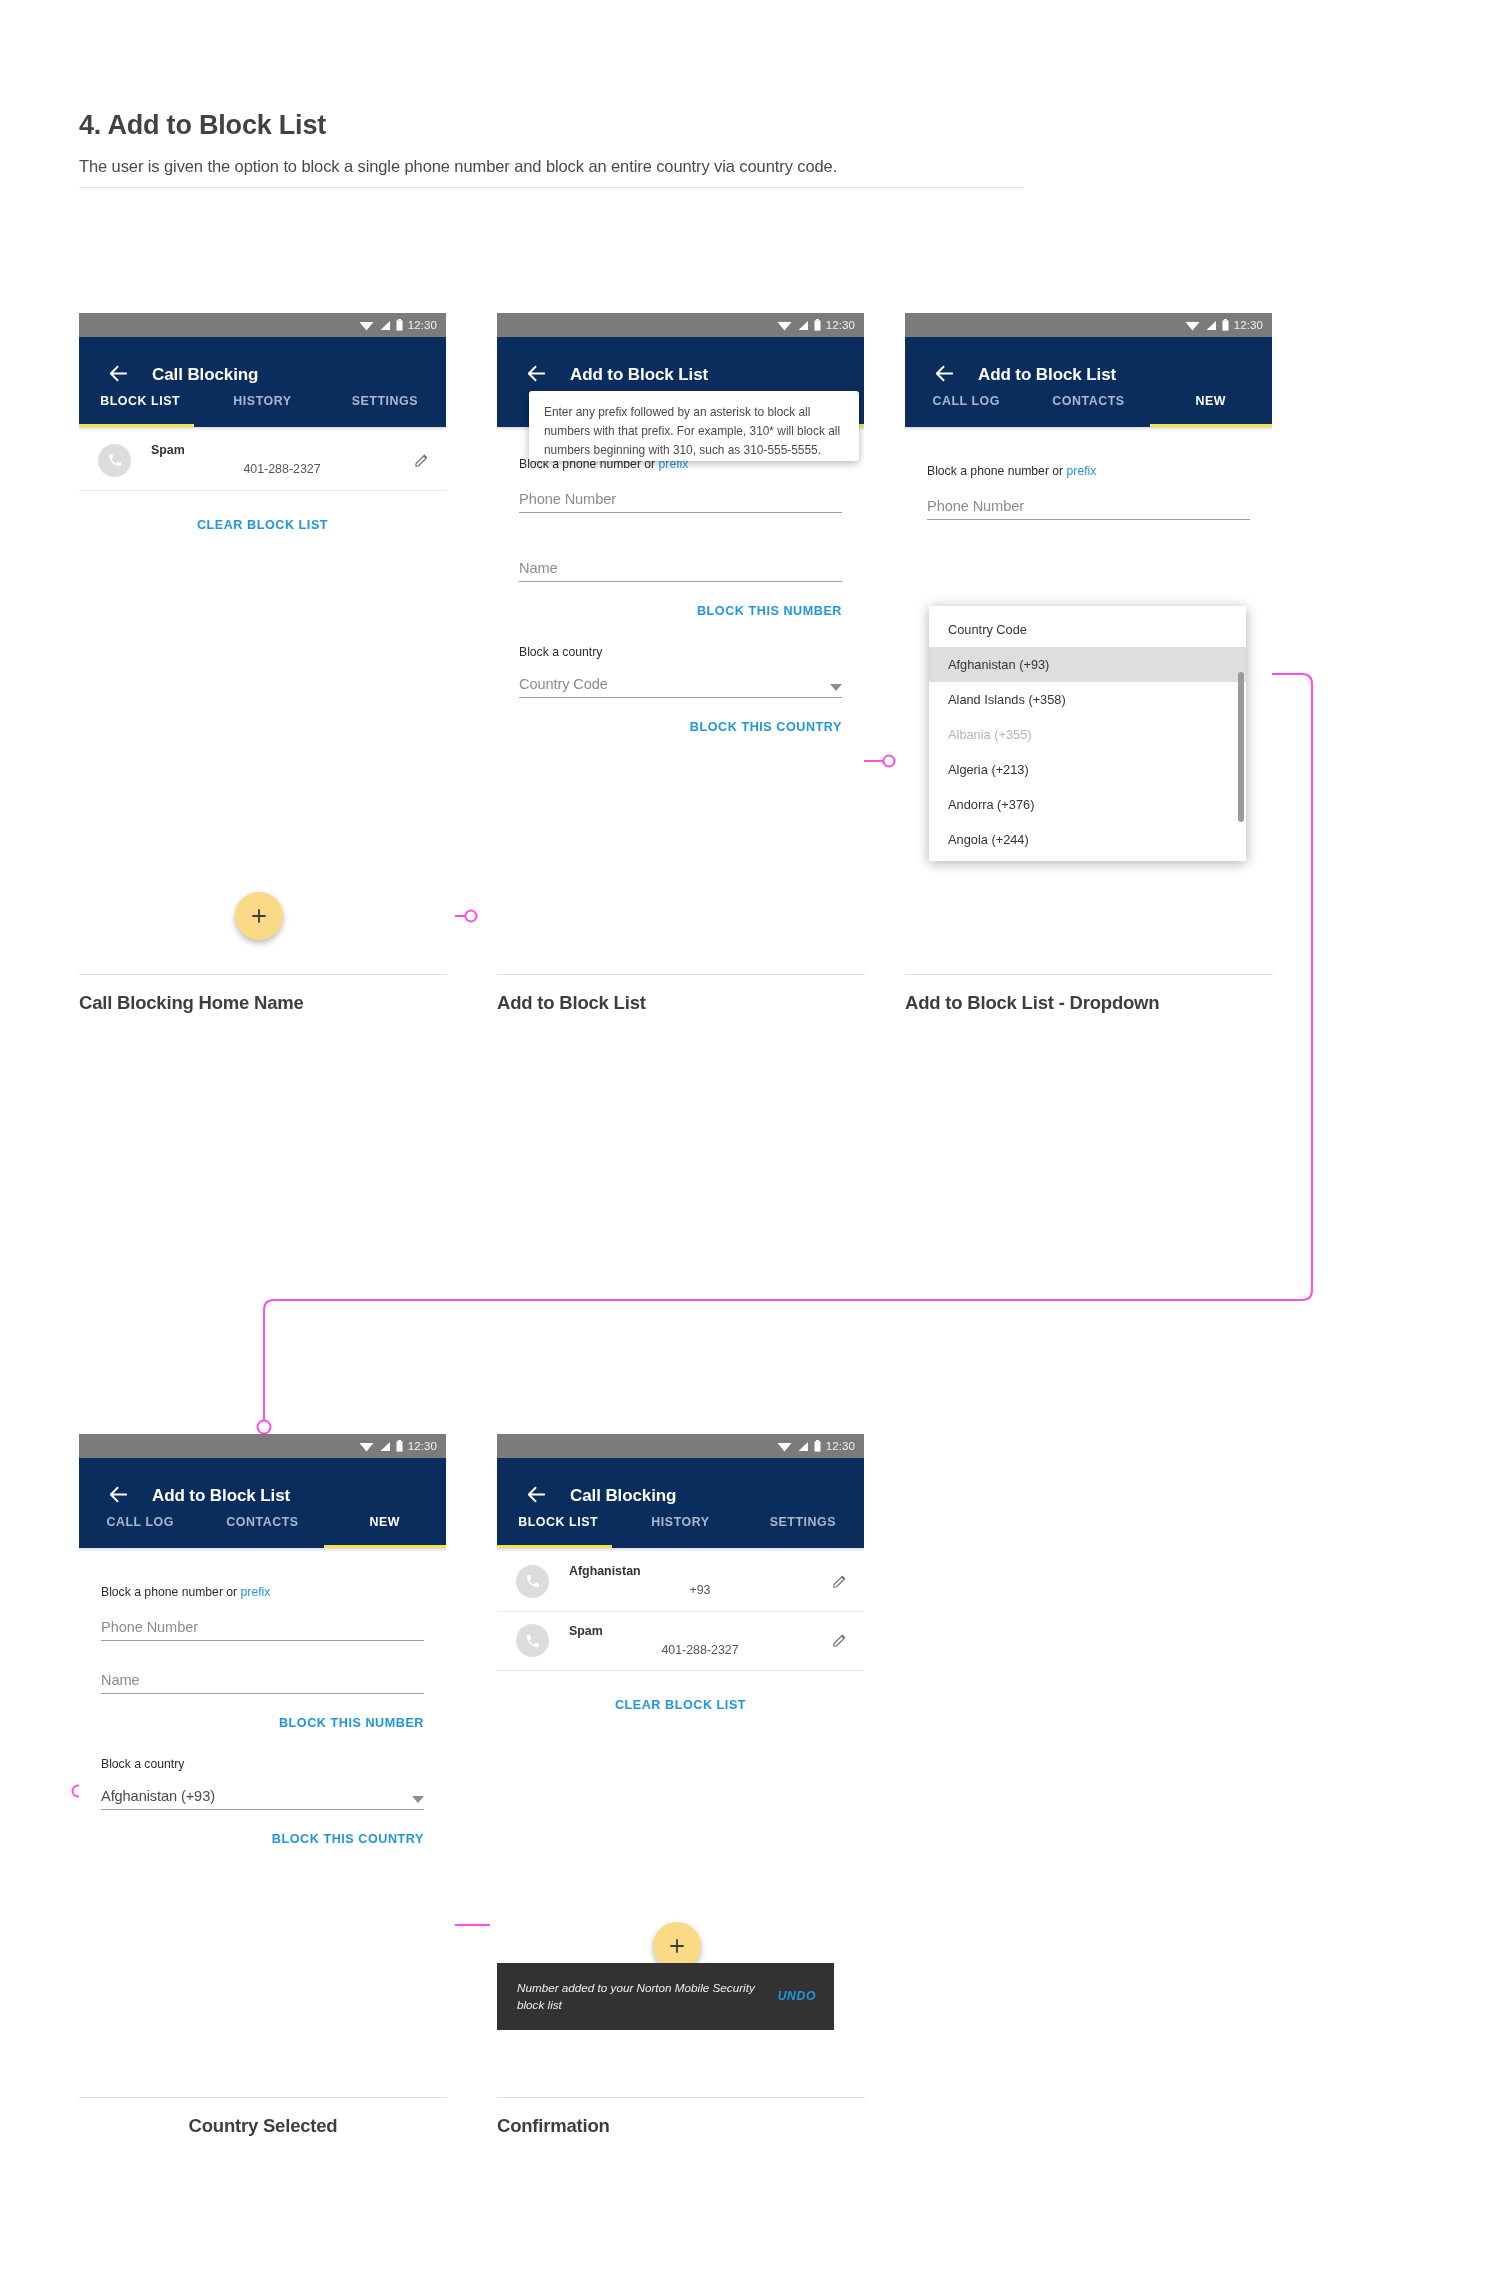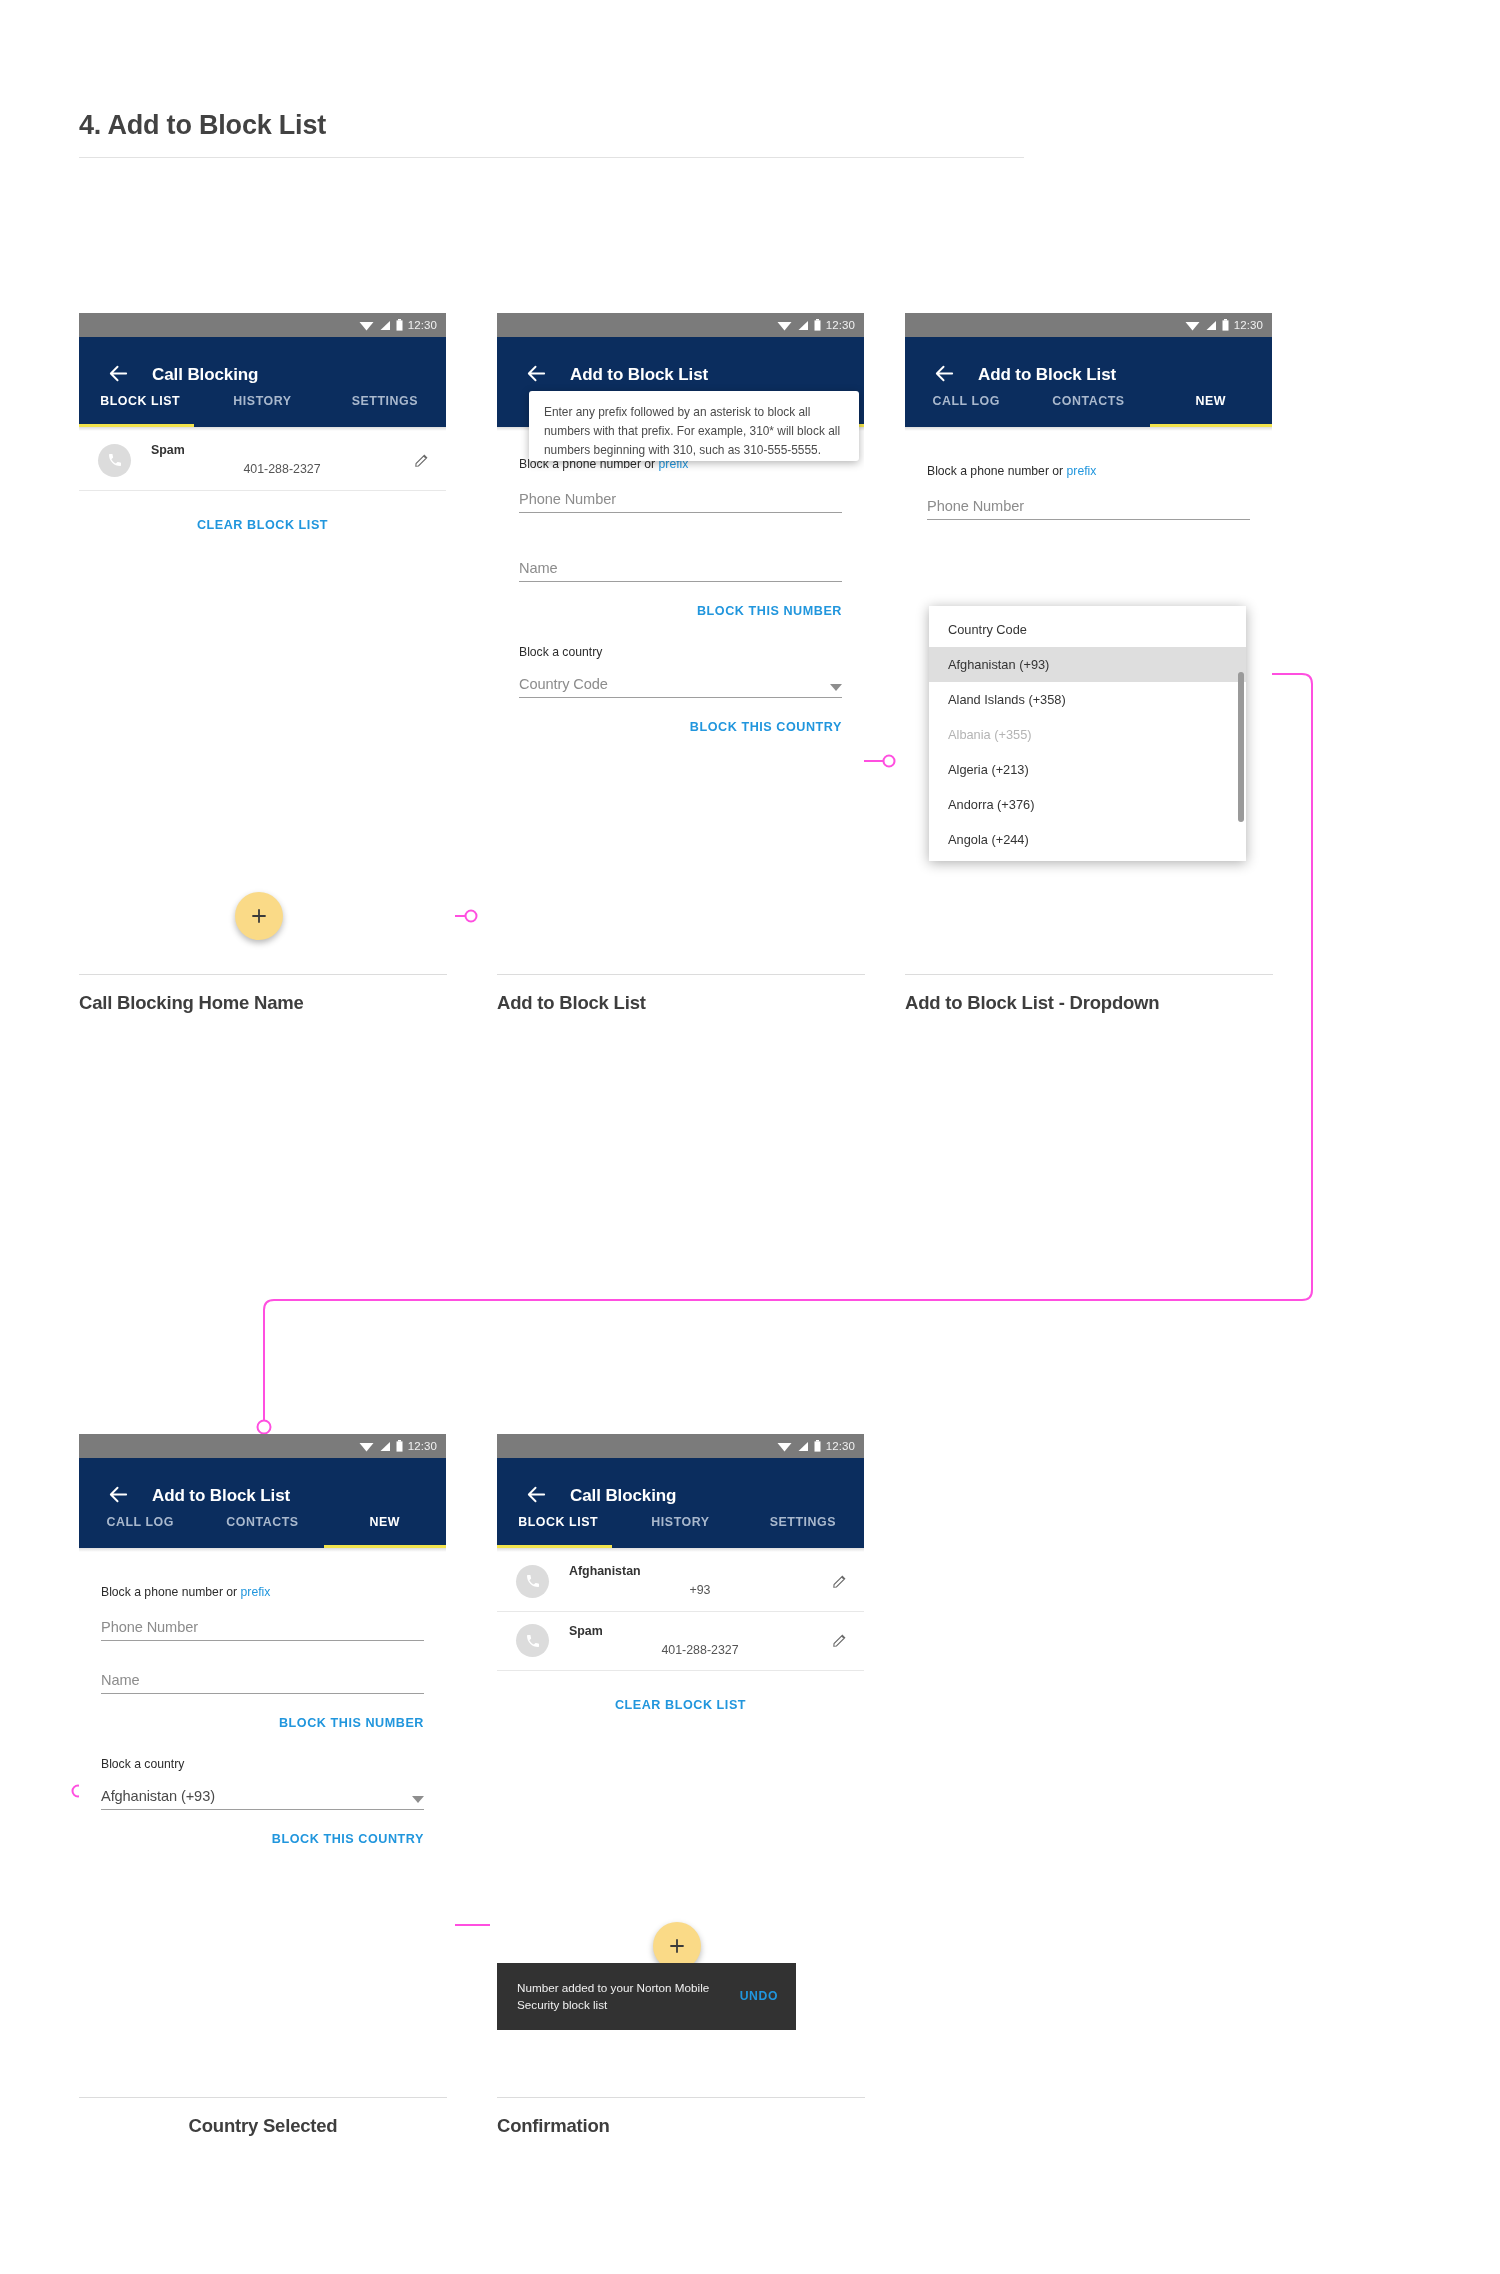--- a/index.html
+++ b/index.html
@@ -120,38 +120,39 @@
 
   
   .fab {
     position:absolute; width:48px; height:48px; border-radius:50%;
     background:#fada87; box-shadow:0 3px 6px rgba(0,0,0,.28);
     display:flex; align-items:center; justify-content:center;
   }
 
   
   .snackbar {
-    position:absolute; left:0; width:299px; background:#323232;
-    display:flex; align-items:center; padding:16px 18px 16px 20px; z-index:7;
+    position:absolute; left:0; width:337px; background:#323232;
+    display:flex; align-items:center; padding:16px 18px 16px 20px; z-index:7;font-style:italic;
   }
   .snackbar .sb-txt { color:#f0f0f0; font-size:11.7px; line-height:1.48; flex:1 1 auto; }
   .snackbar .sb-act { color:#2196dd; font-size:12.2px; font-weight:bold; letter-spacing:0.6px; margin-left:14px; }
 
   
   .caption { position:absolute; width:368px; }
   .caption .c-rule { height:1px; background:#dcdcdc; margin-bottom:17px; }
   .caption .c-title { font-size:18.5px; font-weight:bold; color:#3e3e3e; letter-spacing:-0.2px; }
   .caption .c-body { font-size:15px; color:#4f4f4f; line-height:1.42; margin-top:9px; }
   .caption .c-body.sp { margin-top:20px; }
 </style>
 </head>
 <body>
 
 <div id="page-header">
   <div class="h-title">4. Add to Block List</div>
+  <div class="h-sub">The user is given the option to block a single phone number and block an entire country via country code.</div>
   <div class="h-rule"></div>
 </div>
 
 <svg id="connectors" viewBox="0 0 1500 2274">
   <g fill="none" stroke="#ff4fe0" stroke-width="2">
 
     <path d="M 455 916 L 466 916"></path>
     <circle cx="471" cy="916" r="5.5"></circle>
 
     <path d="M 838 761 L 884 761"></path>

